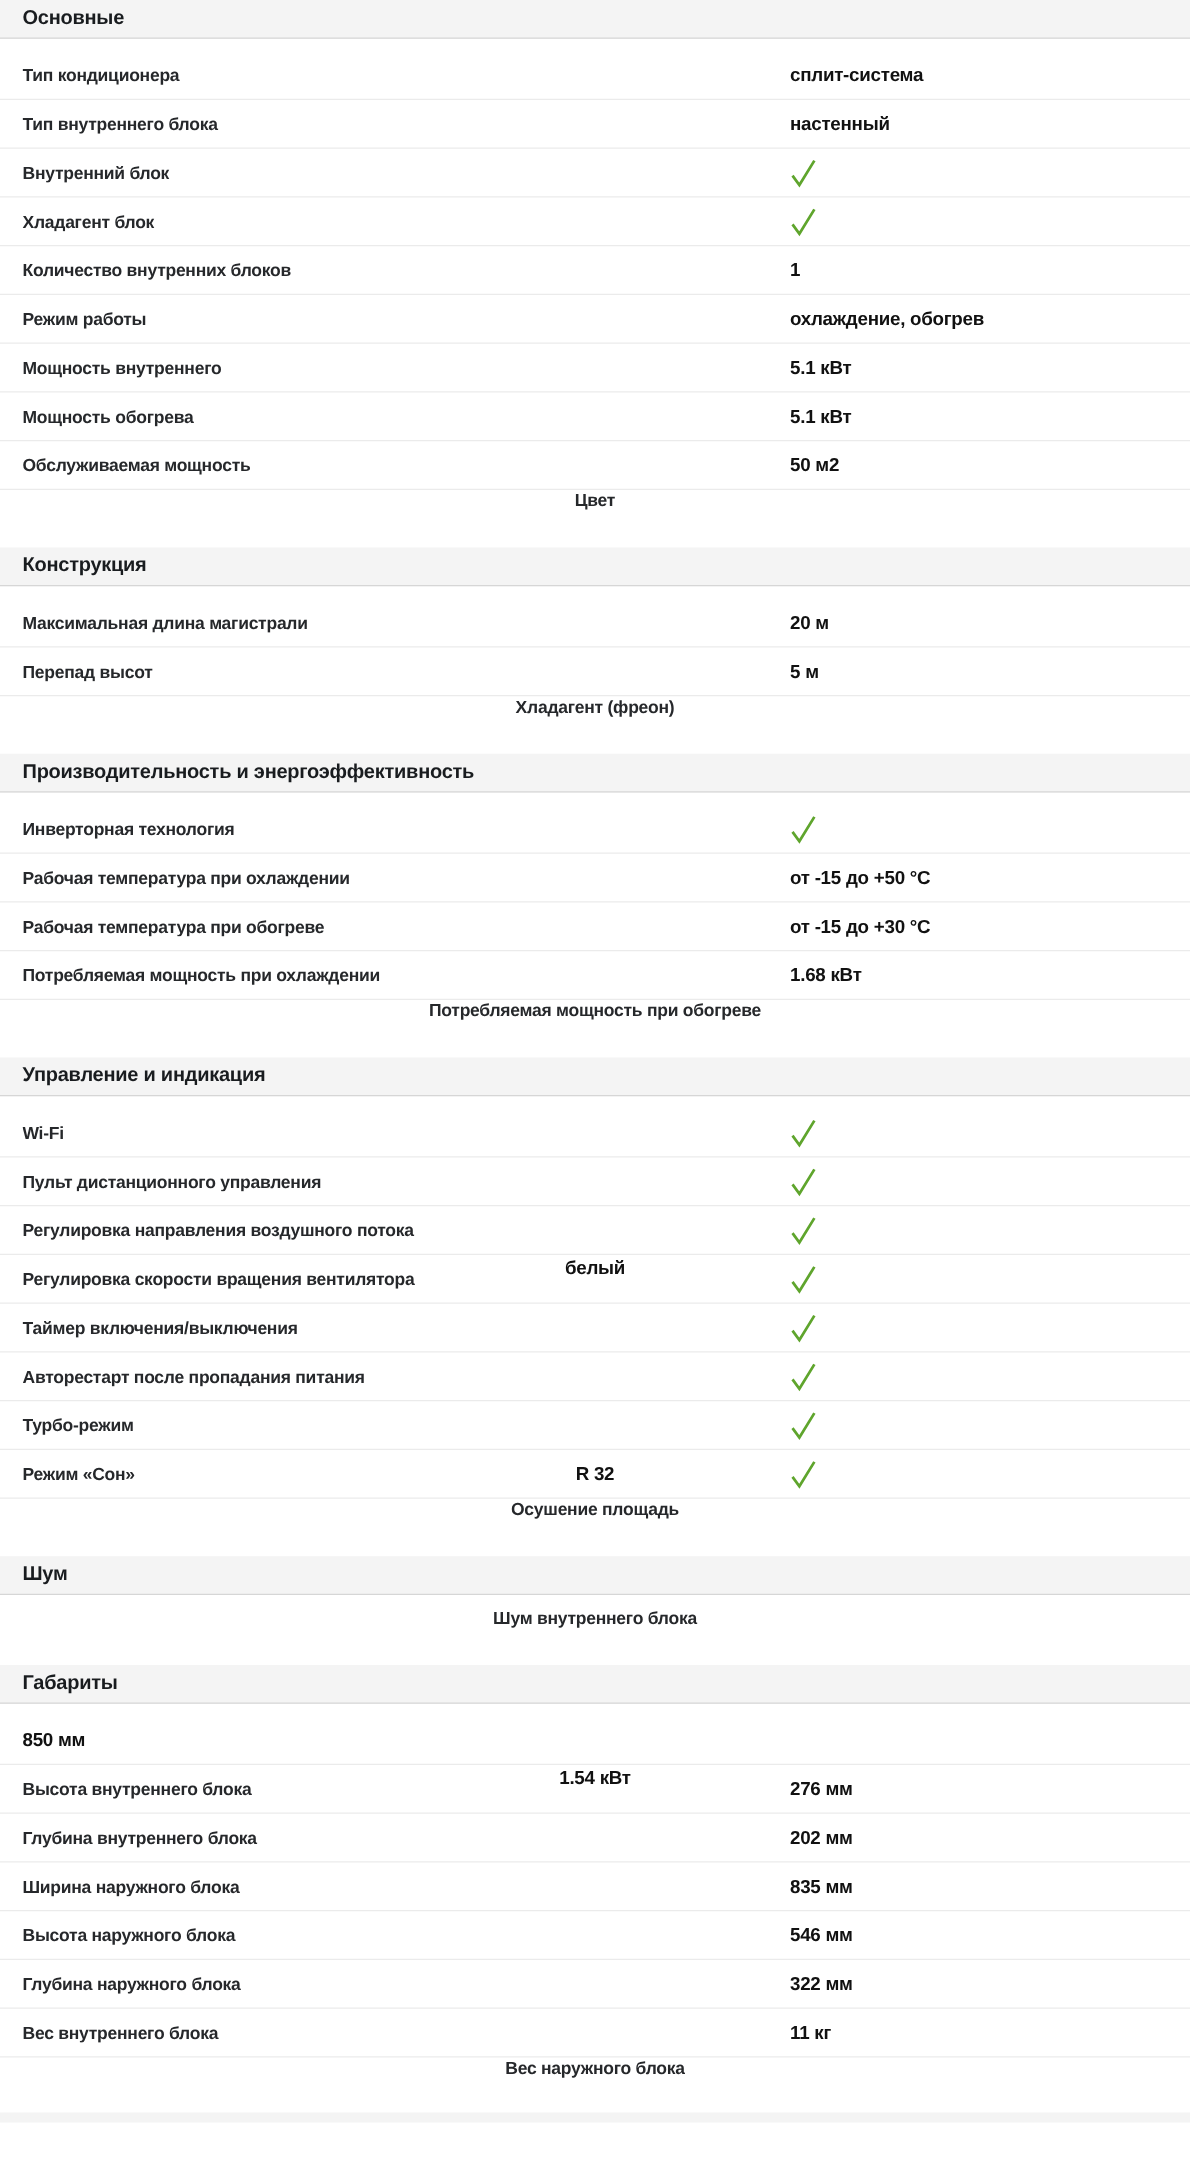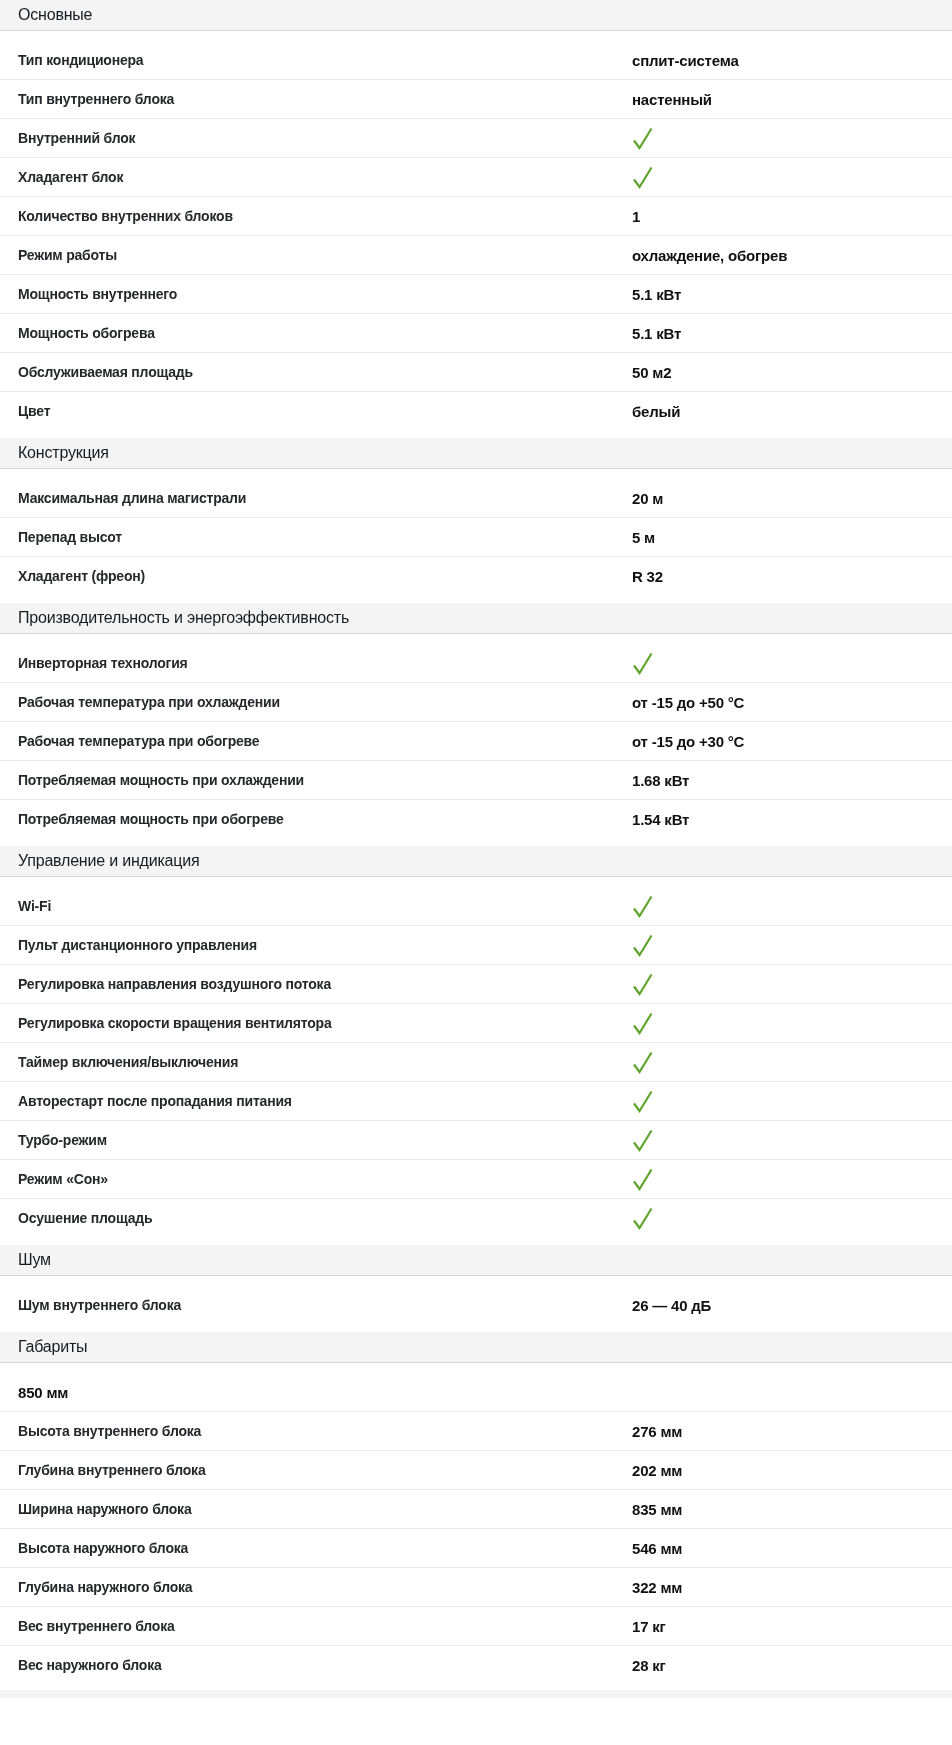--- a/index.html
+++ b/index.html
@@ -28,32 +28,32 @@
     background:var(--section-bg);
     border-bottom:1px solid var(--section-border);
     display:flex;
     align-items:center;
     padding:0 18px;
     margin-top:8px;
   }
   .spec-section:first-child .section-header{margin-top:0;}
   .section-title{
     font-size:16px;
-    font-weight:400;
+    font-weight:700;
     color:#191c1f;
   }
   .section-rows{padding-top:10px;}
   .spec-row{
     height:39px;
     display:flex;
     align-items:center;
     padding:0 18px;
     border-bottom:1px solid var(--row-divider);
   }
-  .section-rows .spec-row:last-child{border-bottom:none;height:38px;}
+  .section-rows .spec-row:last-child{border-bottom:none;height:38px;flex-direction:column;}
   .spec-label{
     flex:0 0 614px;
     font-size:14px;
     font-weight:700;
     color:var(--label-color);
     white-space:nowrap;
     overflow:hidden;
   }
   .spec-value{
     flex:1 1 auto;
@@ -136,21 +136,21 @@
     <span class="spec-label">Мощность внутреннего</span>
     <span class="spec-value">5.1 кВт</span>
   </div>
 
   <div class="spec-row">
     <span class="spec-label">Мощность обогрева</span>
     <span class="spec-value">5.1 кВт</span>
   </div>
 
   <div class="spec-row">
-    <span class="spec-label">Обслуживаемая площадь</span>
+    <span class="spec-label">Обслуживаемая мощность</span>
     <span class="spec-value">50 м2</span>
   </div>
 
   <div class="spec-row">
     <span class="spec-label">Цвет</span>
     <span class="spec-value">белый</span>
   </div>
 </div>
   </section>
 
@@ -362,21 +362,21 @@
     <span class="spec-value">546 мм</span>
   </div>
 
   <div class="spec-row">
     <span class="spec-label">Глубина наружного блока</span>
     <span class="spec-value">322 мм</span>
   </div>
 
   <div class="spec-row">
     <span class="spec-label">Вес внутреннего блока</span>
-    <span class="spec-value">17 кг</span>
+    <span class="spec-value">11 кг</span>
   </div>
 
   <div class="spec-row">
     <span class="spec-label">Вес наружного блока</span>
     <span class="spec-value">28 кг</span>
   </div>
 </div>
   </section>
 </main>
 <div class="next-section-partial"></div>

